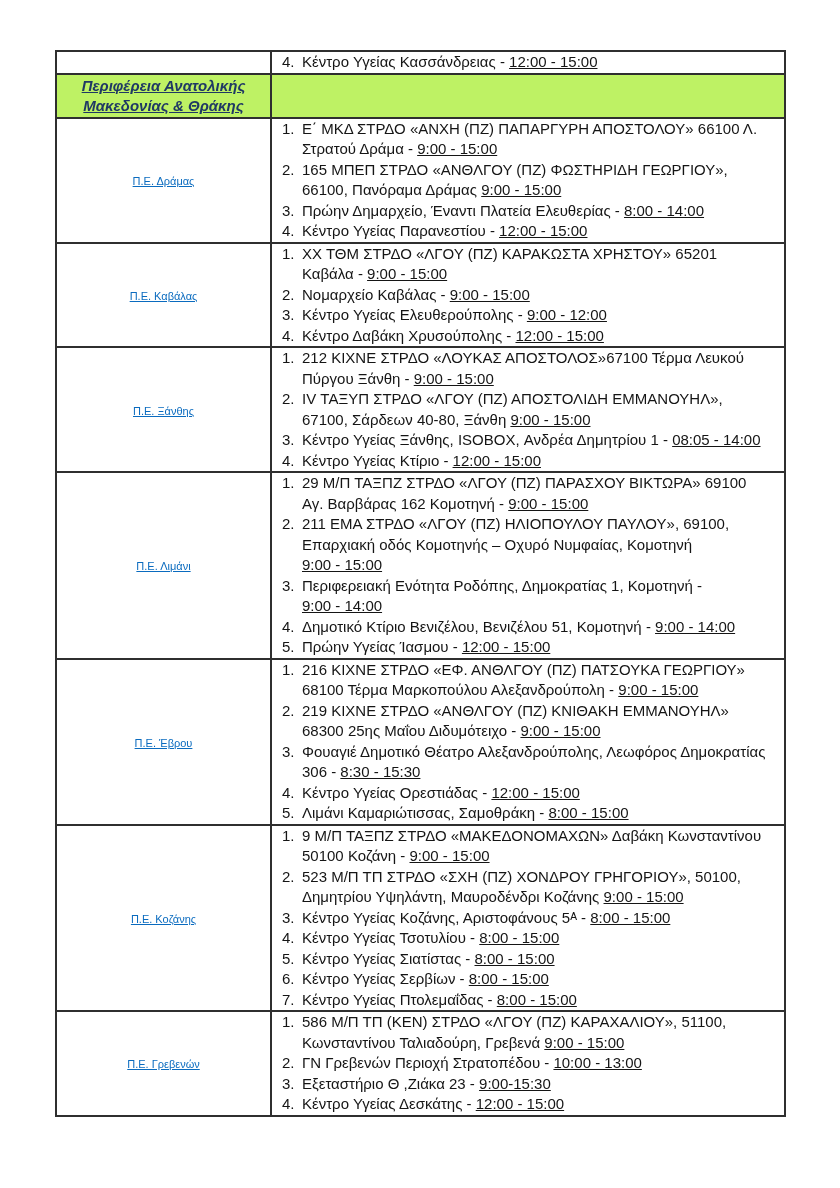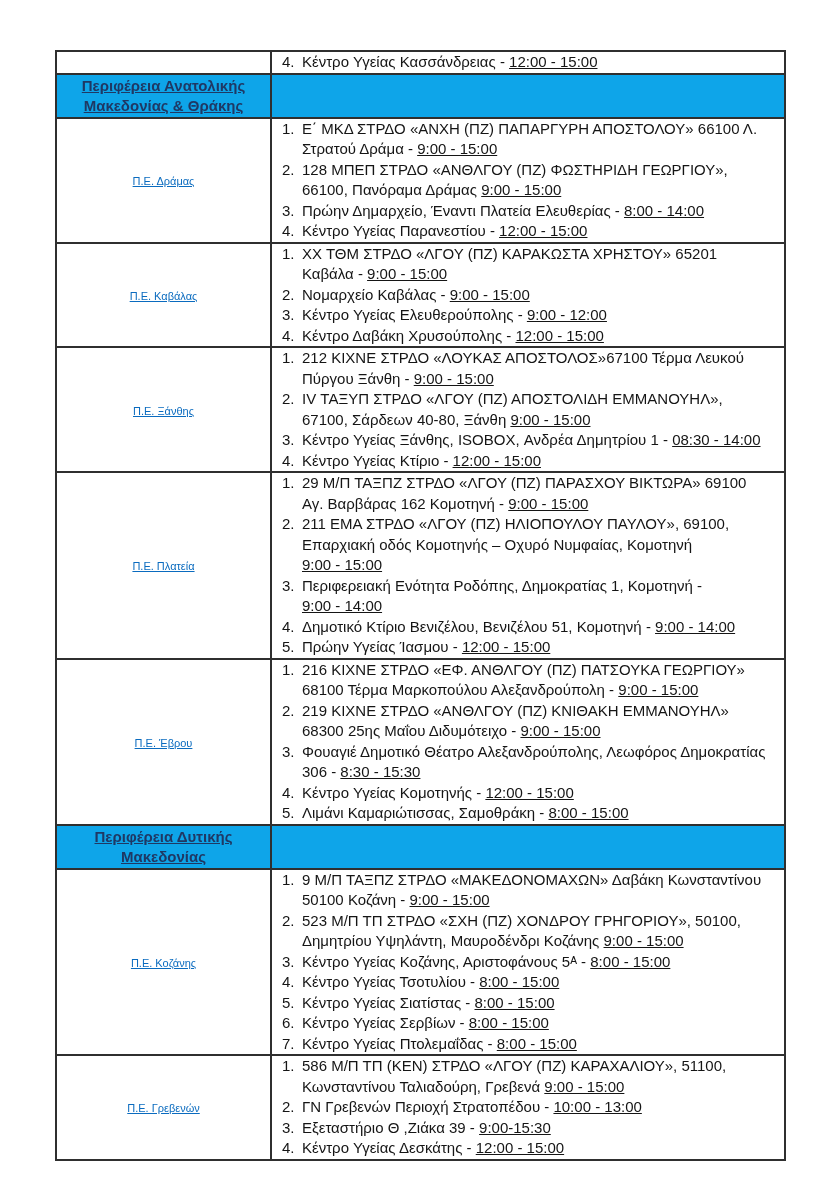--- a/index.html
+++ b/index.html
@@ -31,21 +31,22 @@
   td.region-cell {
     width: 213px;
     text-align: center;
     padding: 2px 6px;
   }
   td.items-cell {
     vertical-align: top;
     padding: 1px 0;
   }
   tr.header-row td {
-    background: #0ea5e9;
+    background: #bef264;
+    font-style: italic;
   }
   .region-link {
     color: #0a6bbf;
     font-weight: normal;
     font-size: 11px;
     text-decoration: underline;
     cursor: pointer;
   }
   .header-label {
     color: #1f3864;
@@ -97,21 +98,21 @@
         </tr>
         <tr>
           <td class="region-cell"><span class="region-link">Π.Ε. Δράμας</span></td>
           <td class="items-cell">
             <div class="item">
               <span class="num">1.</span>
               <span class="itext"><span>Ε΄ ΜΚΔ ΣΤΡΔΟ «ΑΝΧΗ (ΠΖ) ΠΑΠΑΡΓΥΡΗ ΑΠΟΣΤΟΛΟΥ» 66100 Λ. Στρατού Δράμα - </span><span class="time">9:00 - 15:00</span></span>
             </div>
             <div class="item">
               <span class="num">2.</span>
-              <span class="itext"><span>128 ΜΠΕΠ ΣΤΡΔΟ «ΑΝΘΛΓΟΥ (ΠΖ) ΦΩΣΤΗΡΙΔΗ ΓΕΩΡΓΙΟΥ», 66100, Πανόραμα Δράμας </span><span class="time">9:00 - 15:00</span></span>
+              <span class="itext"><span>165 ΜΠΕΠ ΣΤΡΔΟ «ΑΝΘΛΓΟΥ (ΠΖ) ΦΩΣΤΗΡΙΔΗ ΓΕΩΡΓΙΟΥ», 66100, Πανόραμα Δράμας </span><span class="time">9:00 - 15:00</span></span>
             </div>
             <div class="item">
               <span class="num">3.</span>
               <span class="itext"><span>Πρώην Δημαρχείο, Έναντι Πλατεία Ελευθερίας - </span><span class="time">8:00 - 14:00</span></span>
             </div>
             <div class="item">
               <span class="num">4.</span>
               <span class="itext"><span>Κέντρο Υγείας Παρανεστίου - </span><span class="time">12:00 - 15:00</span></span>
             </div>
           </td>
@@ -143,30 +144,30 @@
             <div class="item">
               <span class="num">1.</span>
               <span class="itext"><span>212 ΚΙΧΝΕ ΣΤΡΔΟ «ΛΟΥΚΑΣ ΑΠΟΣΤΟΛΟΣ»67100 Τέρμα Λευκού Πύργου Ξάνθη - </span><span class="time">9:00 - 15:00</span></span>
             </div>
             <div class="item">
               <span class="num">2.</span>
               <span class="itext"><span>IV ΤΑΞΥΠ ΣΤΡΔΟ «ΛΓΟΥ (ΠΖ) ΑΠΟΣΤΟΛΙΔΗ ΕΜΜΑΝΟΥΗΛ», 67100, Σάρδεων 40-80, Ξάνθη </span><span class="time">9:00 - 15:00</span></span>
             </div>
             <div class="item">
               <span class="num">3.</span>
-              <span class="itext"><span>Κέντρο Υγείας Ξάνθης, ISOBOX, Ανδρέα Δημητρίου 1 - </span><span class="time">08:30 - 14:00</span></span>
+              <span class="itext"><span>Κέντρο Υγείας Ξάνθης, ISOBOX, Ανδρέα Δημητρίου 1 - </span><span class="time">08:05 - 14:00</span></span>
             </div>
             <div class="item">
               <span class="num">4.</span>
               <span class="itext"><span>Κέντρο Υγείας Κτίριο - </span><span class="time">12:00 - 15:00</span></span>
             </div>
           </td>
         </tr>
         <tr>
-          <td class="region-cell"><span class="region-link">Π.Ε. Πλατεία</span></td>
+          <td class="region-cell"><span class="region-link">Π.Ε. Λιμάνι</span></td>
           <td class="items-cell">
             <div class="item">
               <span class="num">1.</span>
               <span class="itext"><span>29 Μ/Π ΤΑΞΠΖ ΣΤΡΔΟ «ΛΓΟΥ (ΠΖ) ΠΑΡΑΣΧΟΥ ΒΙΚΤΩΡΑ» 69100 Αγ. Βαρβάρας 162 Κομοτηνή - </span><span class="time">9:00 - 15:00</span></span>
             </div>
             <div class="item">
               <span class="num">2.</span>
               <span class="itext"><span>211 ΕΜΑ ΣΤΡΔΟ «ΛΓΟΥ (ΠΖ) ΗΛΙΟΠΟΥΛΟΥ ΠΑΥΛΟΥ», 69100, Επαρχιακή οδός Κομοτηνής – Οχυρό Νυμφαίας, Κομοτηνή </span><span class="time">9:00 - 15:00</span></span>
             </div>
             <div class="item">
@@ -193,32 +194,28 @@
             <div class="item">
               <span class="num">2.</span>
               <span class="itext"><span>219 ΚΙΧΝΕ ΣΤΡΔΟ «ΑΝΘΛΓΟΥ (ΠΖ) ΚΝΙΘΑΚΗ ΕΜΜΑΝΟΥΗΛ» 68300 25ης Μαΐου Διδυμότειχο - </span><span class="time">9:00 - 15:00</span></span>
             </div>
             <div class="item">
               <span class="num">3.</span>
               <span class="itext"><span>Φουαγιέ Δημοτικό Θέατρο Αλεξανδρούπολης, Λεωφόρος Δημοκρατίας 306 - </span><span class="time">8:30 - 15:30</span></span>
             </div>
             <div class="item">
               <span class="num">4.</span>
-              <span class="itext"><span>Κέντρο Υγείας Κομοτηνής - </span><span class="time">12:00 - 15:00</span></span>
+              <span class="itext"><span>Κέντρο Υγείας Ορεστιάδας - </span><span class="time">12:00 - 15:00</span></span>
             </div>
             <div class="item">
               <span class="num">5.</span>
               <span class="itext"><span>Λιμάνι Καμαριώτισσας, Σαμοθράκη - </span><span class="time">8:00 - 15:00</span></span>
             </div>
           </td>
         </tr>
-        <tr class="header-row">
-          <td class="region-cell"><span class="header-label">Περιφέρεια Δυτικής Μακεδονίας</span></td>
-          <td class="items-cell"></td>
-        </tr>
         <tr>
           <td class="region-cell"><span class="region-link">Π.Ε. Κοζάνης</span></td>
           <td class="items-cell">
             <div class="item">
               <span class="num">1.</span>
               <span class="itext"><span>9 Μ/Π ΤΑΞΠΖ ΣΤΡΔΟ «ΜΑΚΕΔΟΝΟΜΑΧΩΝ» Δαβάκη Κωνσταντίνου 50100 Κοζάνη - </span><span class="time">9:00 - 15:00</span></span>
             </div>
             <div class="item">
               <span class="num">2.</span>
               <span class="itext"><span>523 Μ/Π ΤΠ ΣΤΡΔΟ «ΣΧΗ (ΠΖ) ΧΟΝΔΡΟΥ ΓΡΗΓΟΡΙΟΥ», 50100, Δημητρίου Υψηλάντη, Μαυροδένδρι Κοζάνης </span><span class="time">9:00 - 15:00</span></span>
@@ -251,21 +248,21 @@
             <div class="item">
               <span class="num">1.</span>
               <span class="itext"><span>586 Μ/Π ΤΠ (ΚΕΝ) ΣΤΡΔΟ «ΛΓΟΥ (ΠΖ) ΚΑΡΑΧΑΛΙΟΥ», 51100, Κωνσταντίνου Ταλιαδούρη, Γρεβενά </span><span class="time">9:00 - 15:00</span></span>
             </div>
             <div class="item">
               <span class="num">2.</span>
               <span class="itext"><span>ΓΝ Γρεβενών Περιοχή Στρατοπέδου - </span><span class="time">10:00 - 13:00</span></span>
             </div>
             <div class="item">
               <span class="num">3.</span>
-              <span class="itext"><span>Εξεταστήριο Θ ,Ζιάκα 39 - </span><span class="time">9:00-15:30</span></span>
+              <span class="itext"><span>Εξεταστήριο Θ ,Ζιάκα 23 - </span><span class="time">9:00-15:30</span></span>
             </div>
             <div class="item">
               <span class="num">4.</span>
               <span class="itext"><span>Κέντρο Υγείας Δεσκάτης - </span><span class="time">12:00 - 15:00</span></span>
             </div>
           </td>
         </tr>
       </tbody>
   </table>
 </div>

